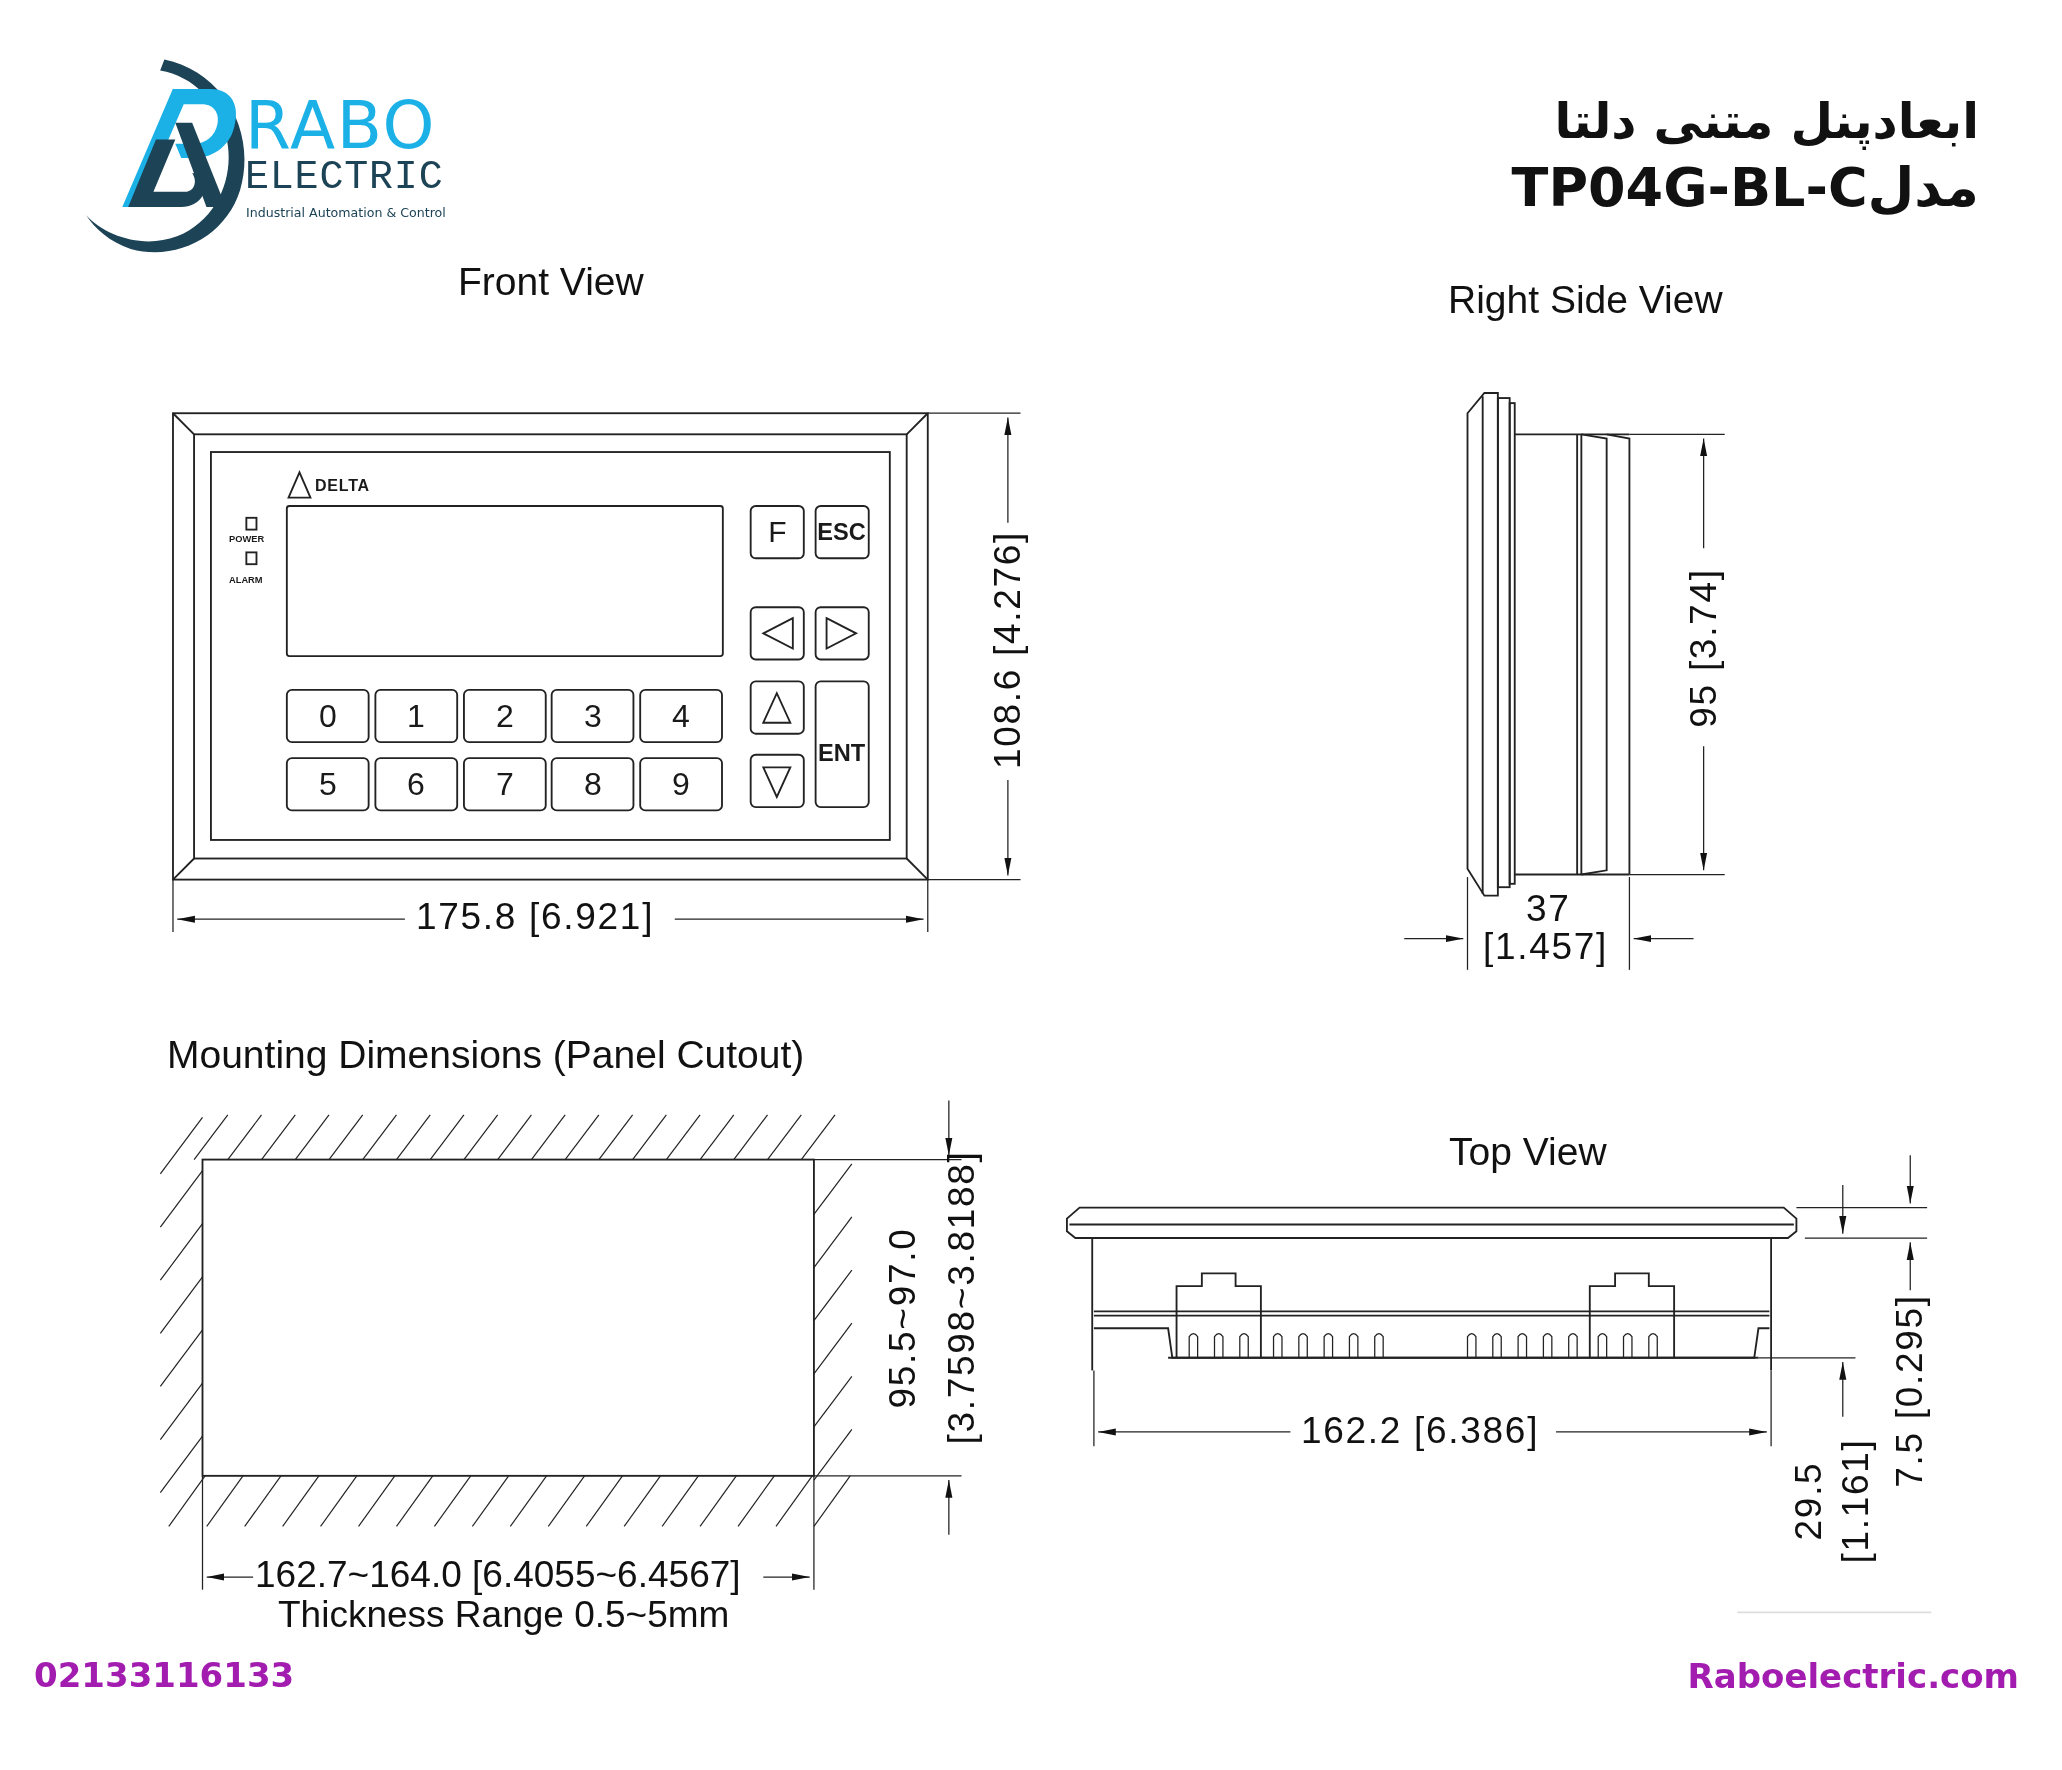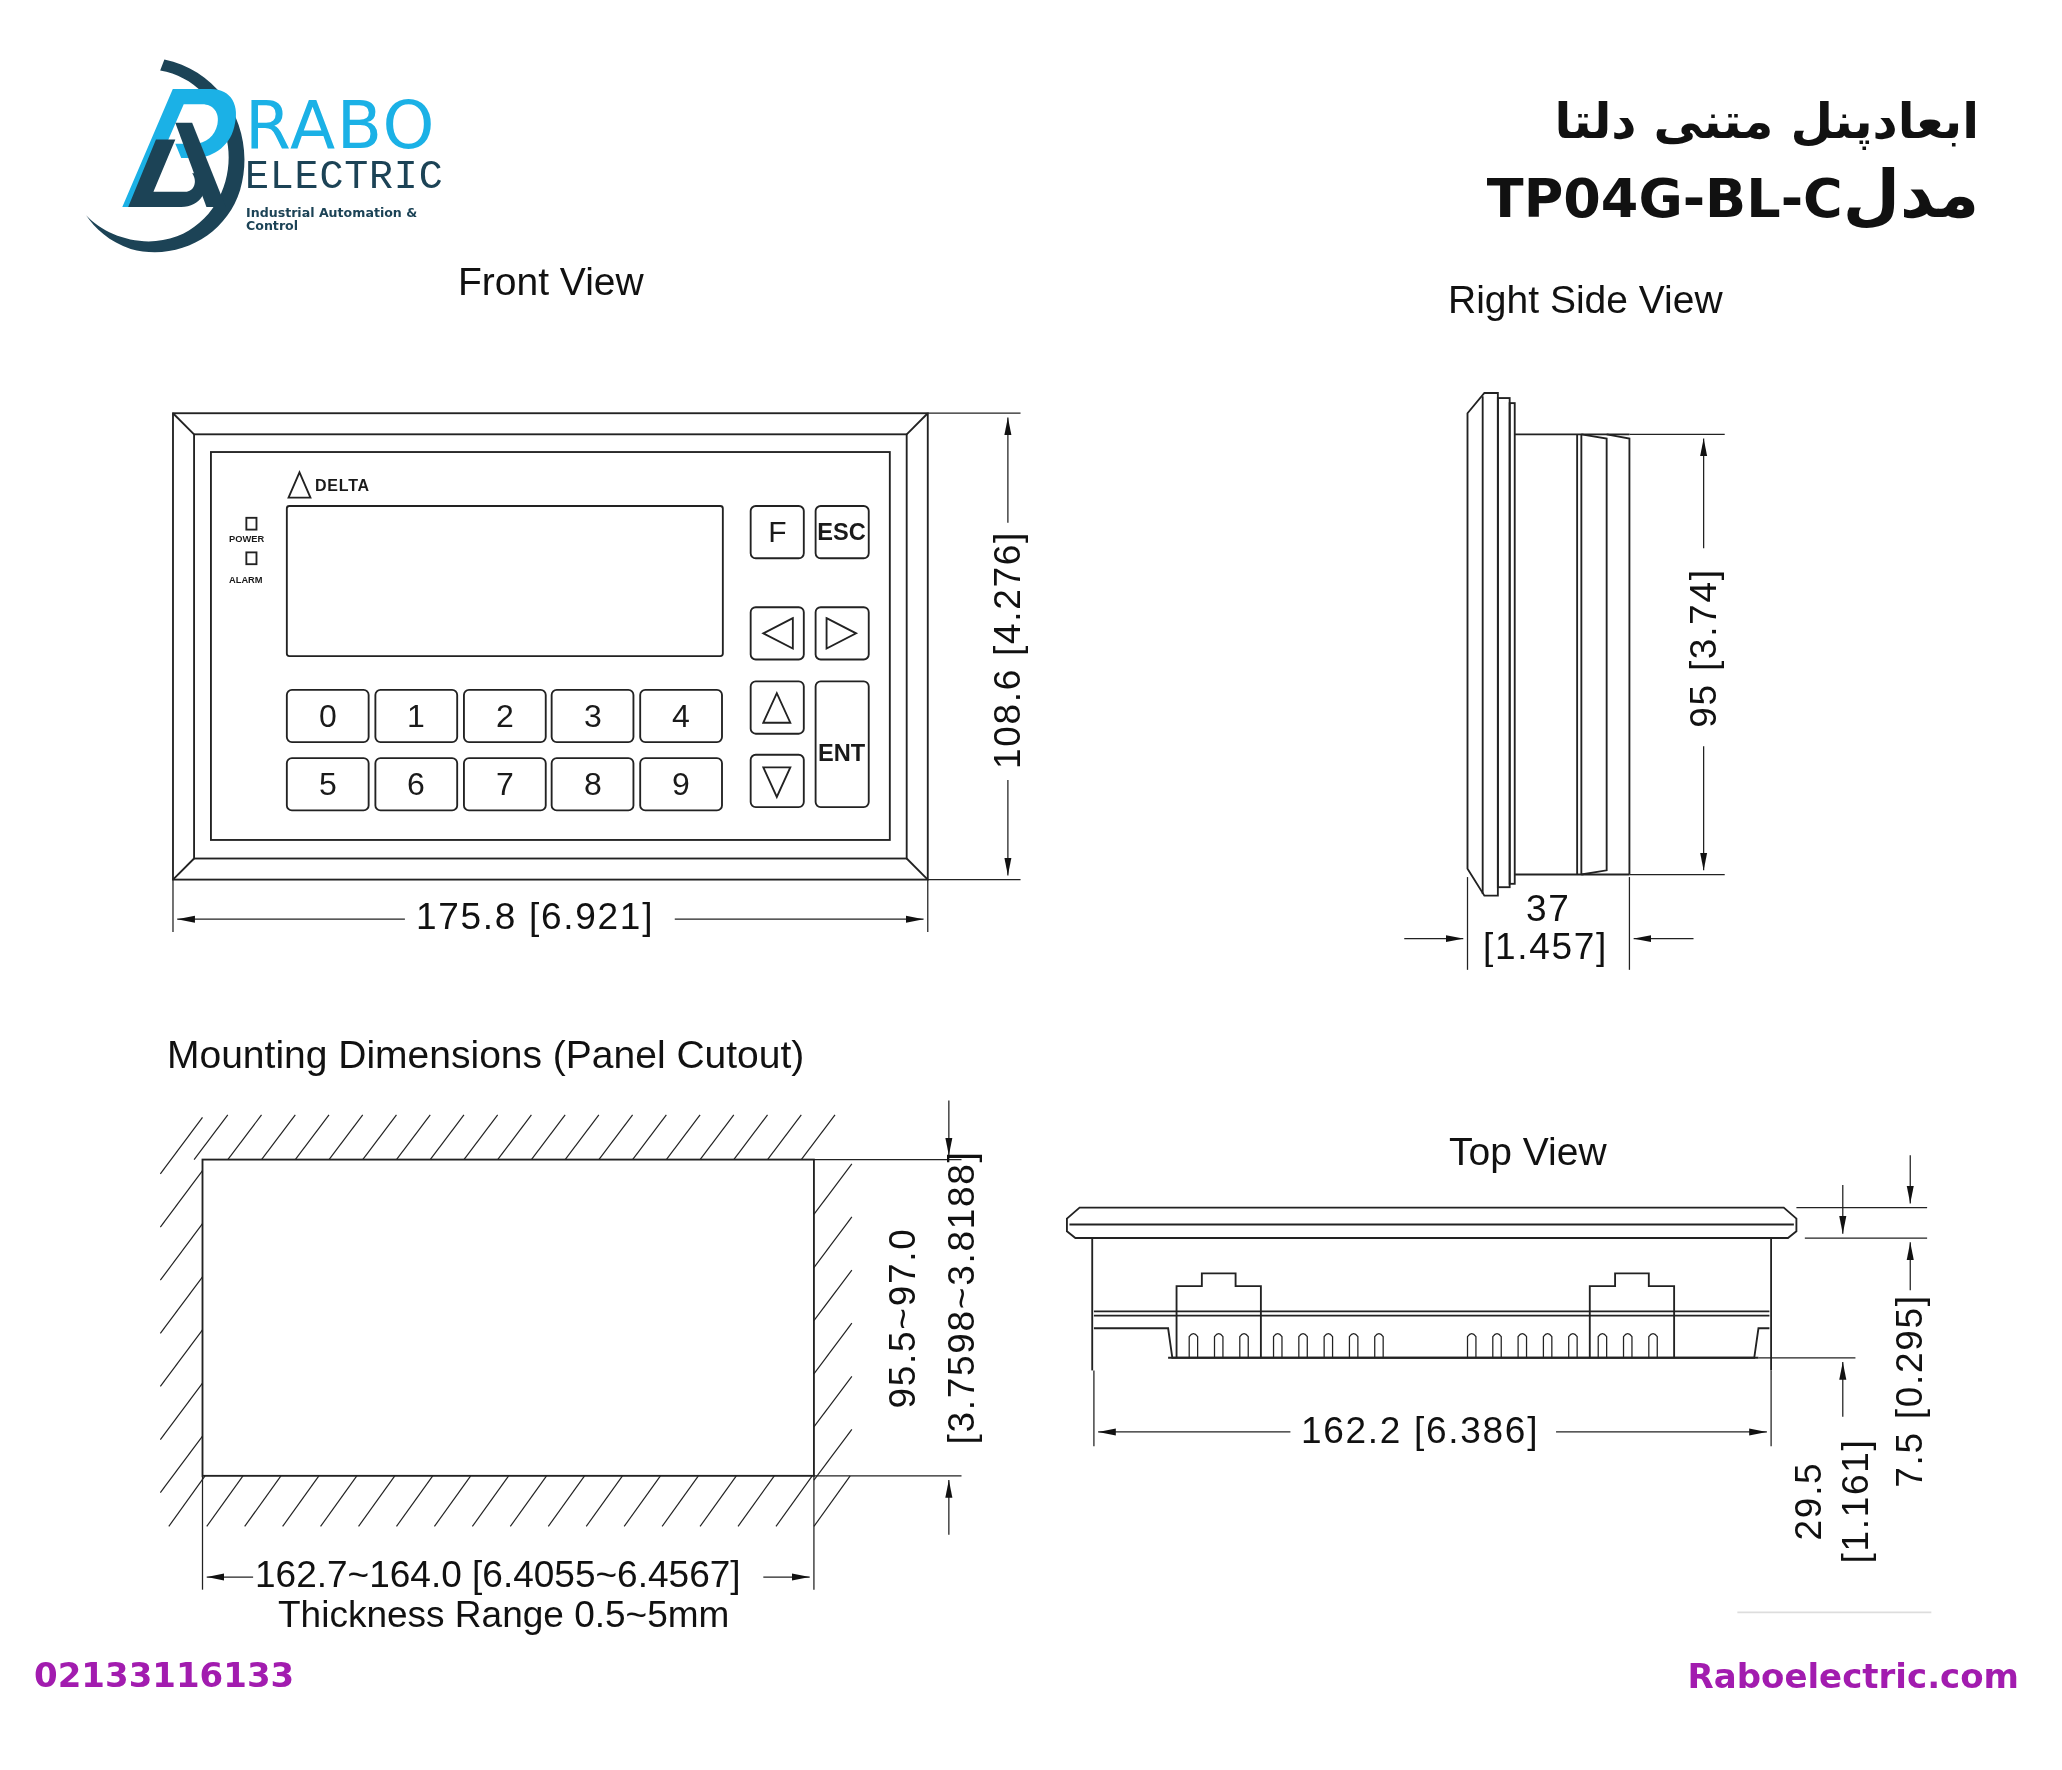--- a/index.html
+++ b/index.html
@@ -5,21 +5,21 @@
   html, body { margin:0; padding:0; background:#ffffff; }
   body { width:2063px; height:1771px; position:relative; overflow:hidden; font-family:"Liberation Sans", sans-serif; color:#1a1a1a; }
   .abs { position:absolute; }
   .label { font-family:"Liberation Sans", sans-serif; font-size:39px; color:#111; white-space:nowrap; }
   .dim { font-family:"Liberation Sans", sans-serif; font-size:37px; color:#111; white-space:nowrap; letter-spacing:1.7px; }
   .title-fa { font-family:"DejaVu Sans", sans-serif; font-weight:bold; font-size:49px; color:#111; direction:rtl; text-align:right; white-space:nowrap; }
   .title-model { font-family:"DejaVu Sans", sans-serif; font-weight:bold; font-size:54px; color:#111; white-space:nowrap; }
   .footer { font-family:"DejaVu Sans", sans-serif; font-weight:bold; font-size:34px; color:#a21caf; white-space:nowrap; }
   .brand-rabo { font-family:"DejaVu Sans", sans-serif; font-size:66px; color:#1bb1e6; letter-spacing:1.7px; line-height:1; }
   .brand-elec { font-family:Liberation Mono, monospace; font-size:40px; color:#1c4356; letter-spacing:0.8px; line-height:1; }
-  .brand-tag { font-family:"DejaVu Sans", sans-serif; font-size:12.6px; font-weight:bold; color:#1c4356; line-height:1; }
+  .brand-tag { font-family:"DejaVu Sans", sans-serif; font-size:12.6px; font-weight:normal; color:#1c4356; line-height:1; }
   .rot { transform-origin: center center; transform: rotate(-90deg); }
   svg { position:absolute; left:0; top:0; }
 </style>
 </head>
 <body>
 
 <div class="abs" style="left:76px; top:55px; width:388px; height:207px;">
   <svg width="202" height="207" viewBox="0 0 240 245">
 
     <path d="M105 5 C 175 20, 215 90, 195 160 C 178 215, 120 245, 65 230 C 40 222, 22 205, 12 190 C 35 215, 80 230, 120 215 C 170 195, 190 140, 178 95 C 168 55, 140 25, 100 18 Z" fill="#1c4356"></path>
@@ -29,21 +29,21 @@
     <path d="M118 80 L 138 80 L 178 180 L 155 180 Z" fill="#1c4356"></path>
   </svg>
   <div class="abs brand-rabo" style="left:169px; top:38px;">RABO</div>
   <div class="abs brand-elec" style="left:169px; top:103px;">ELECTRIC</div>
   <div class="abs brand-tag" style="left:170px; top:152px;">Industrial Automation &amp; Control</div>
 </div>
 
 <div class="abs title-fa" style="right:84px; top:93px;">ابعادپنل متنی دلتا</div>
 <div class="abs" style="right:84px; top:156px; display:flex; direction:ltr; align-items:baseline;">
   <span class="title-model">TP04G-BL-C</span>
-  <span class="title-fa" style="font-size:66px;">مدل</span>
+  <span class="title-fa" style="font-size:54px;">مدل</span>
 </div>
 
 <div class="abs label" style="left:458px; top:260px;">Front View</div>
 <div class="abs label" style="left:1448px; top:278px;">Right Side View</div>
 <div class="abs label" style="left:167px; top:1005px;margin-top:28px;">Mounting Dimensions (Panel Cutout)</div>
 <div class="abs label" style="left:1449px; top:1130px;">Top View</div>
 
 <svg width="2063" height="1771" viewBox="0 0 2446 2100">
   <defs>
     <marker id="arr" viewBox="0 0 10 10" refX="10" refY="5" markerWidth="14" markerHeight="14" orient="auto-start-reverse">

